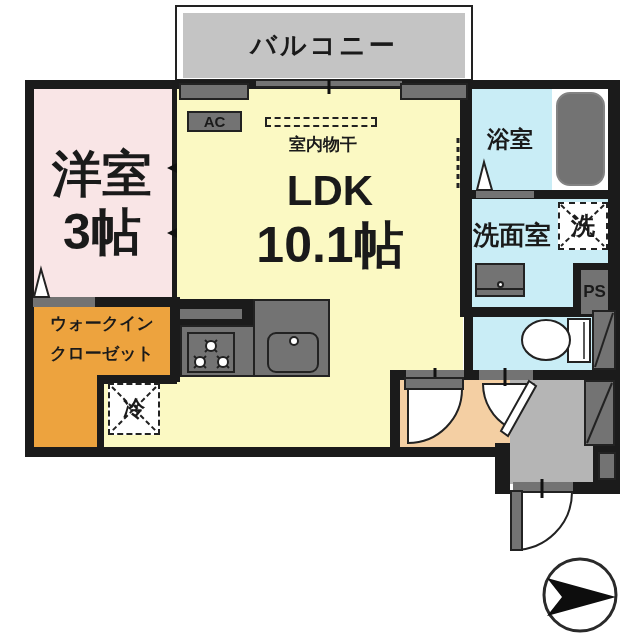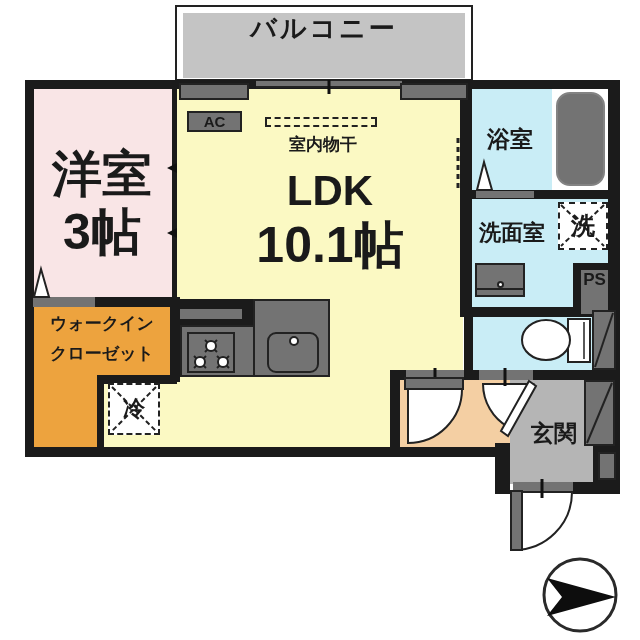--- a/index.html
+++ b/index.html
@@ -2,21 +2,21 @@
 <html><head>
 <meta charset="utf-8">
 <style>
   html,body{margin:0;padding:0;background:#fff;}
   #canvas{position:relative;width:640px;height:640px;background:#ffffff;overflow:hidden;
           font-family:"Liberation Sans","DejaVu Sans",sans-serif;color:#1a1a1a;}
   .abs{position:absolute;box-sizing:border-box;}
   .wall{background:#1b1b1b;}
   .white{background:#737373;}
   .lbl{font-weight:600;color:#1a1a1a;text-align:center;line-height:1.2;white-space:nowrap;}
-  .flexc{display:flex;align-items:flex-start;justify-content:center;}
+  .flexc{display:flex;align-items:center;justify-content:center;}
   svg{position:absolute;left:0;top:0;}
   .z1{z-index:1}.z2{z-index:2}.z3{z-index:3}.z4{z-index:4}.z5{z-index:5}
 </style>
 </head>
 <body>
 
 <div id="canvas">
 
   <div class="abs z1" style="left:175px;top:5px;width:298px;height:76px;border:2px solid #222;background:#fff;"></div>
   <div class="abs z1 flexc" style="left:183px;top:13px;width:282px;height:65px;background:#c4c4c4;">
@@ -170,18 +170,17 @@
   <div class="abs z5 lbl" style="left:190px;top:166px;width:280px;font-size:42px;line-height:1.18;">
     <span style="display:block;">LDK</span>
     <span style="display:block;font-size:50px;">10.1帖</span>
   </div>
   <div class="abs z5 lbl" style="left:32px;top:309px;width:140px;font-size:17px;line-height:1.75;">
     <span style="display:block;">ウォークイン</span>
     <span style="display:block;">クローゼット</span>
   </div>
   <div class="abs z5 lbl" style="left:252px;top:135px;width:142px;font-size:17px;">室内物干</div>
   <div class="abs z5 lbl" style="left:468px;top:126px;width:84px;font-size:23px;">浴室</div>
-  <div class="abs z5 lbl" style="left:464px;top:220px;width:96px;font-size:22px;">洗面室</div>
+  <div class="abs z5 lbl" style="left:464px;top:220px;width:96px;font-size:26px;">洗面室</div>
   <div class="abs z5 lbl" style="left:558px;top:212px;width:50px;font-size:24px;">洗</div>
   <div class="abs z5 lbl" style="left:108px;top:396px;width:52px;font-size:22px;">冷</div>
-  <div class="abs z5 lbl" style="left:512px;top:420px;width:84px;font-size:23px;">玄関</div>
 
 </div>
 
 </body></html>

